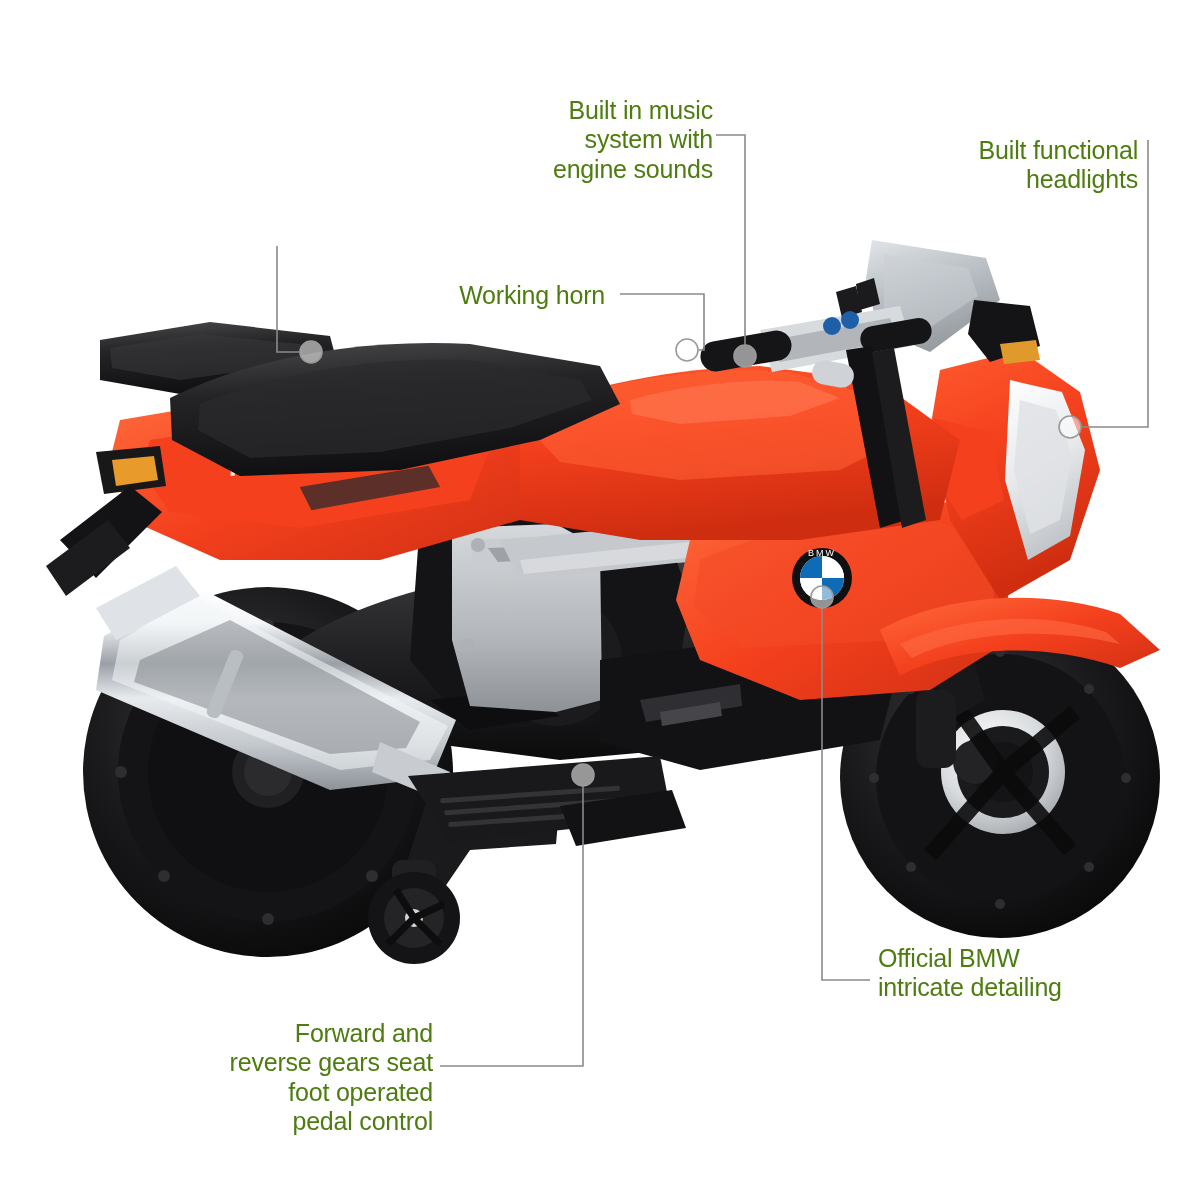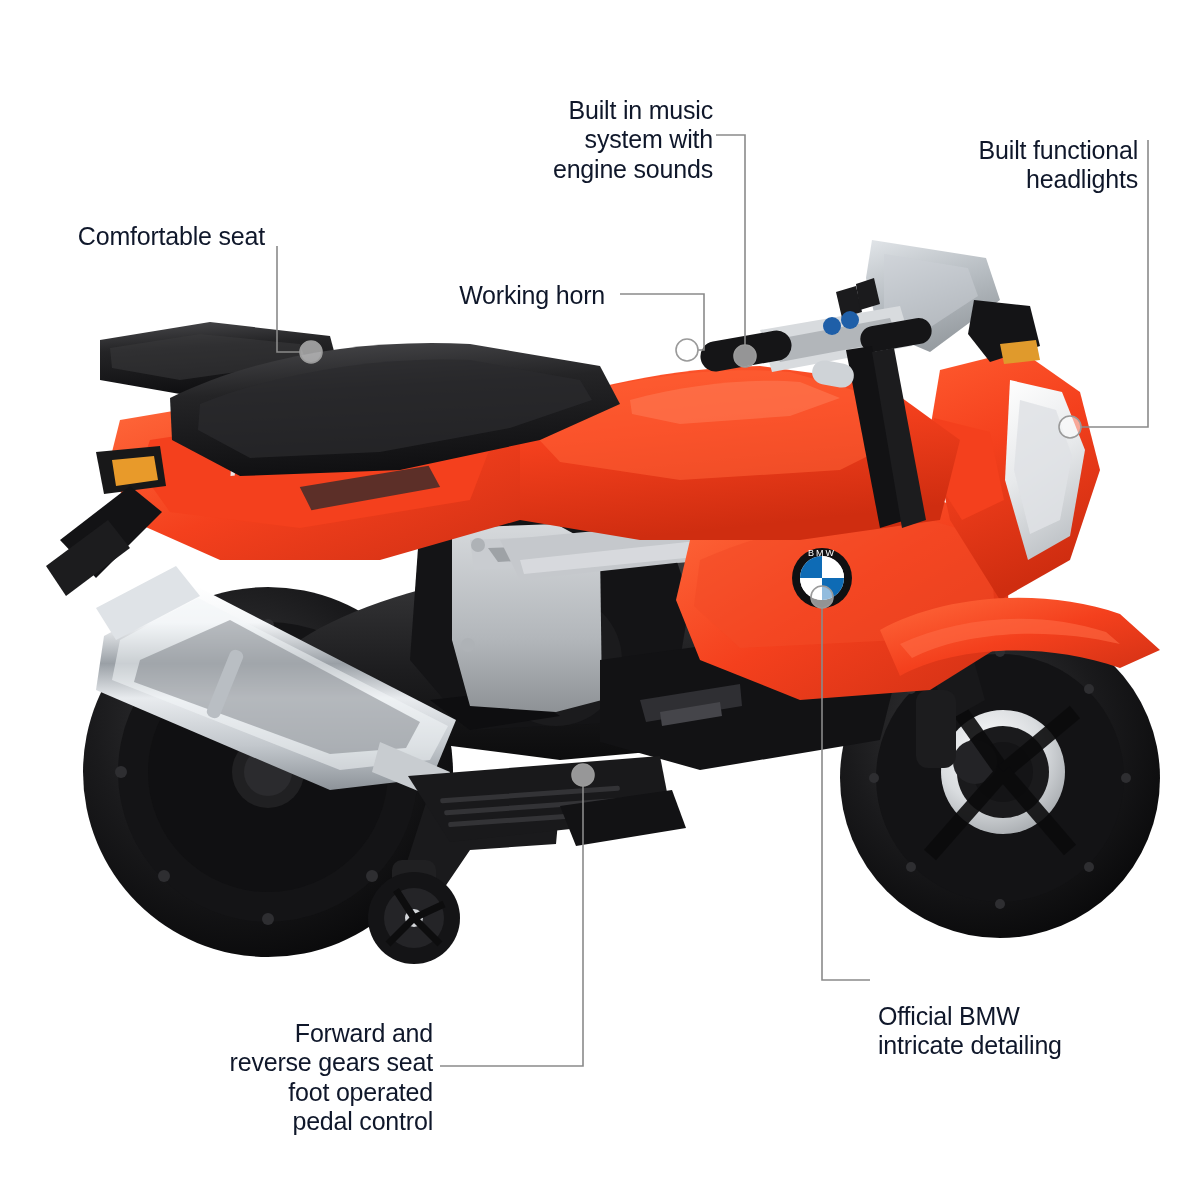--- a/index.html
+++ b/index.html
@@ -2,21 +2,21 @@
 <html><head>
 <meta charset="utf-8">
 <title>Ride-on Motorcycle Feature Callouts</title>
 <style>
   html,body{margin:0;padding:0;background:#ffffff;}
   body{width:1200px;height:1200px;overflow:hidden;
        font-family:"Liberation Sans","DejaVu Sans",sans-serif;}
   #stage{position:relative;width:1200px;height:1200px;background:#ffffff;}
 
   
-  .callout{position:absolute;color:#0f172a;font-size:25px;line-height:1.17;
+  .callout{position:absolute;color:#4d7c0f;font-size:25px;line-height:1.17;
            letter-spacing:-0.2px;white-space:pre-line;}
   .callout.r{text-align:right;}
   .callout.l{text-align:left;}
 
   
   #leaders{position:absolute;left:0;top:0;width:1200px;height:1200px;
            pointer-events:none;}
 
   
   #bike{position:absolute;left:0;top:0;width:1200px;height:1200px;}
@@ -298,25 +298,24 @@
     </g>
   </svg>
 
   <div class="callout r" style="left:548px;top:96px;width:165px;">Built in music
 system with
 engine sounds</div>
 
   <div class="callout r" style="left:950px;top:136px;width:188px;">Built functional
 headlights</div>
 
-  <div class="callout r" style="left:60px;top:222px;width:205px;">Comfortable seat</div>
 
   <div class="callout r" style="left:440px;top:281px;width:165px;">Working horn</div>
 
-  <div class="callout l" style="left:878px;top:1002px;width:230px;">Official BMW
+  <div class="callout l" style="left:878px;top:944px;width:230px;">Official BMW
 intricate detailing</div>
 
   <div class="callout r" style="left:215px;top:1019px;width:218px;">Forward and
 reverse gears seat
 foot operated
 pedal control</div>
 
 </div>
 
 </body></html>

